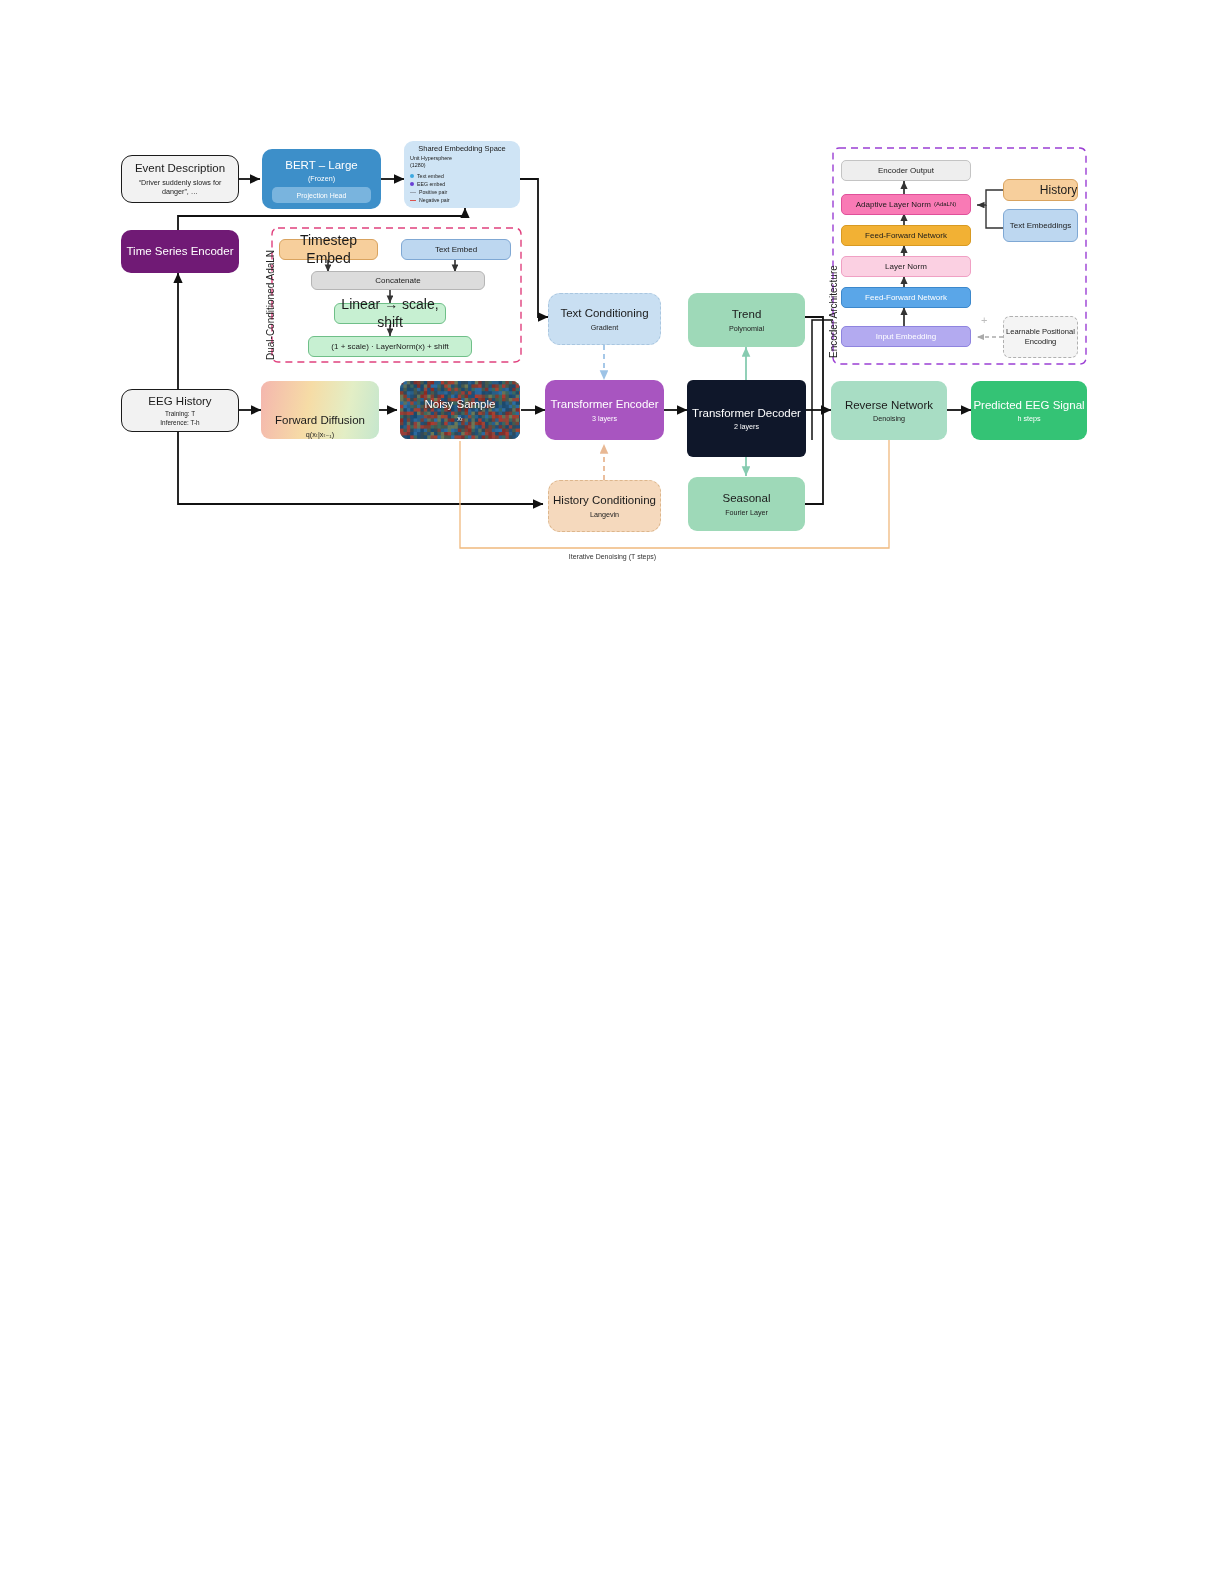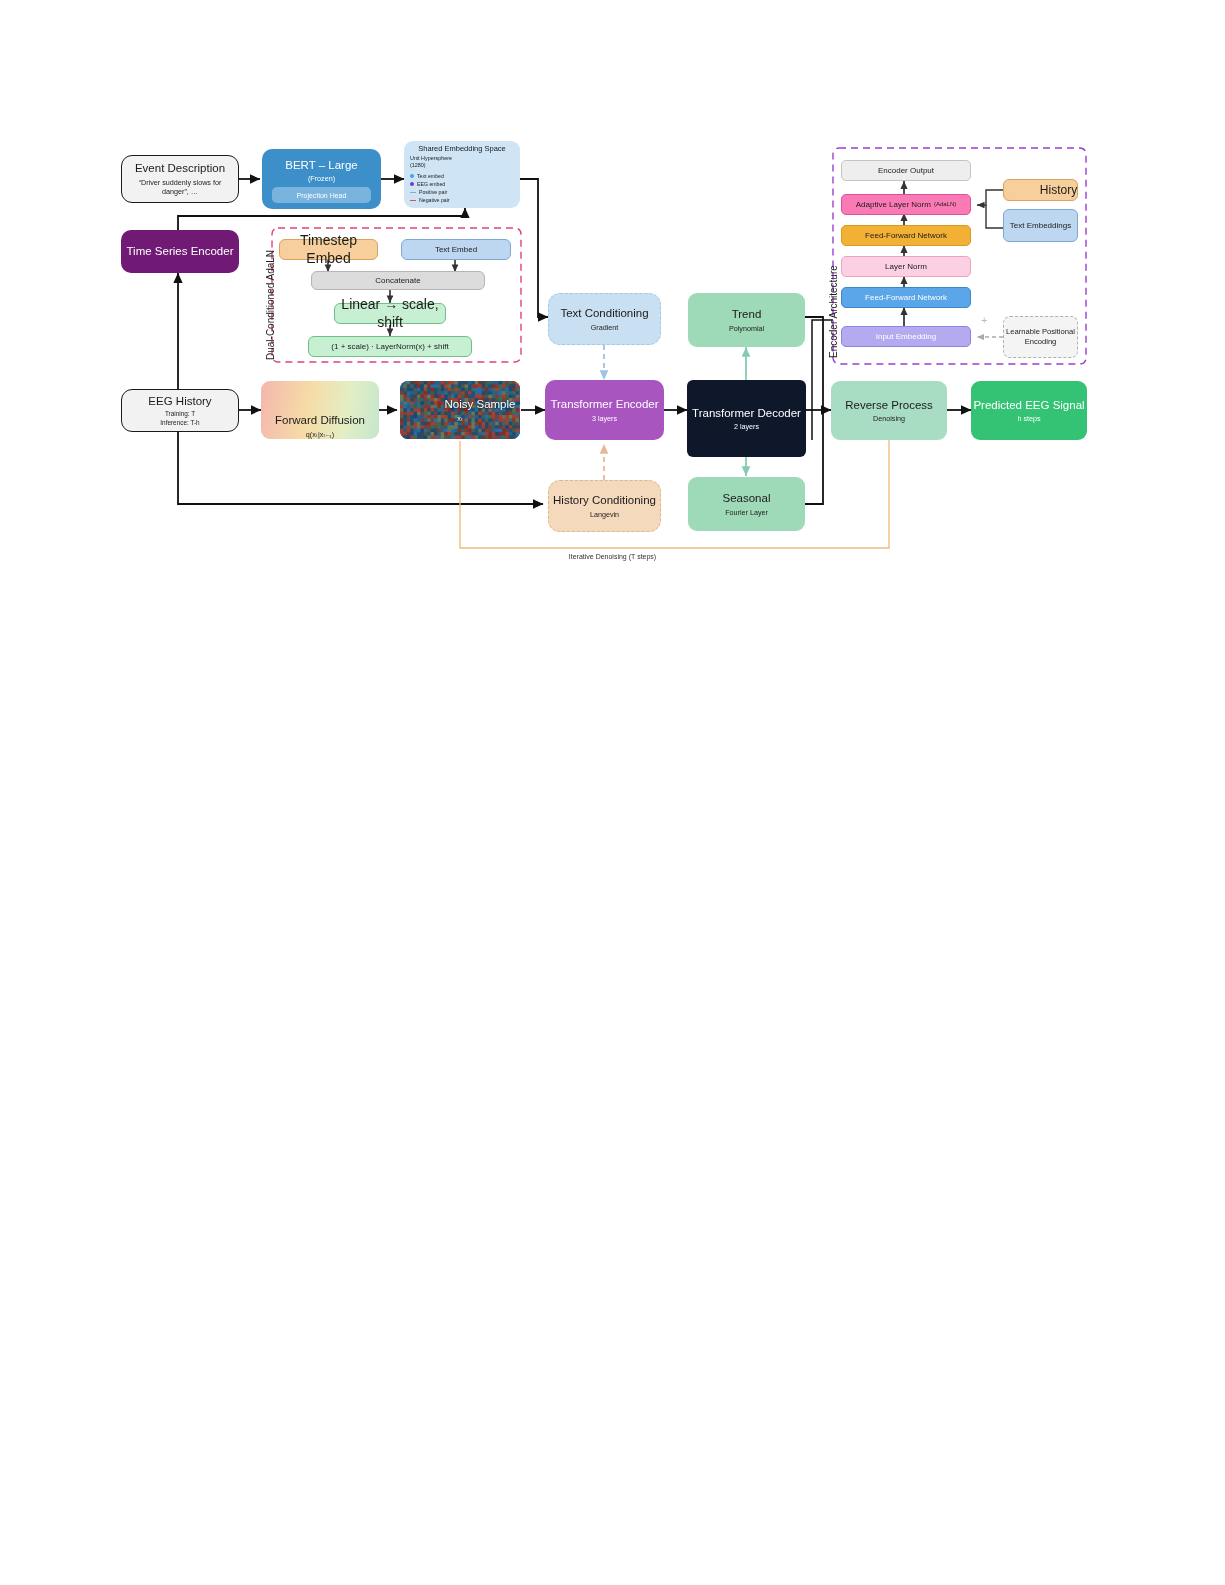--- a/index.html
+++ b/index.html
@@ -871,21 +871,21 @@
     <div class="t1" style="font-size:8px;">(1 + scale) · LayerNorm(x) + shift</div>
   </div>
 
   <div class="box" style="left:261px;top:381px;width:118px;height:58px;border-radius:9px;
               background:linear-gradient(100deg,#f4b6ae 0%,#f6dca6 40%,#e3eec5 72%,#c5e6cd 100%);justify-content:flex-end;">
     <div class="t1">Forward Diffusion</div>
     <div class="t2">q(xₜ|xₜ₋₁)</div>
   </div>
 
   <div class="box" style="left:400px;top:381px;width:120px;height:58px;border-radius:8px;background:transparent;">
-    <div class="t1w" style="text-shadow:0 1px 2px rgba(0,0,0,.55);padding-left:40px;">Noisy Sample</div>
+    <div class="t1w" style="text-shadow:0 1px 2px rgba(0,0,0,.55);">Noisy Sample</div>
     <div class="t2w" style="text-shadow:0 1px 2px rgba(0,0,0,.55);">xₜ</div>
   </div>
 
   <div class="box" style="left:548px;top:293px;width:113px;height:52px;background:#c9dff2;border:1.4px dashed #a9c6e0;border-radius:12px;">
     <div class="t1">Text Conditioning</div>
     <div class="t2">Gradient</div>
   </div>
 
   <div class="box" style="left:548px;top:480px;width:113px;height:52px;background:#f5d9bd;border:1.4px dashed #ddb68c;border-radius:12px;">
     <div class="t1">History Conditioning</div>
@@ -906,21 +906,21 @@
     <div class="t1">Trend</div>
     <div class="t2">Polynomial</div>
   </div>
 
   <div class="box" style="left:688px;top:477px;width:117px;height:54px;background:#9ed9b8;border-radius:9px;">
     <div class="t1">Seasonal</div>
     <div class="t2">Fourier Layer</div>
   </div>
 
   <div class="box" style="left:831px;top:381px;width:116px;height:59px;background:#a8ddc4;border-radius:9px;">
-    <div class="t1">Reverse Process</div>
+    <div class="t1">Reverse Network</div>
     <div class="t2">Denoising</div>
   </div>
 
   <div class="box" style="left:971px;top:381px;width:116px;height:59px;background:#34c375;border-radius:9px;">
     <div class="t1w">Predicted EEG Signal</div>
     <div class="t2w">h steps</div>
   </div>
 
   <div class="box" style="left:841px;top:160px;width:130px;height:21px;background:#eeeeee;border:1px solid #c4c4c4;border-radius:5px;">
     <div class="t1" style="font-size:8px;">Encoder Output</div>

